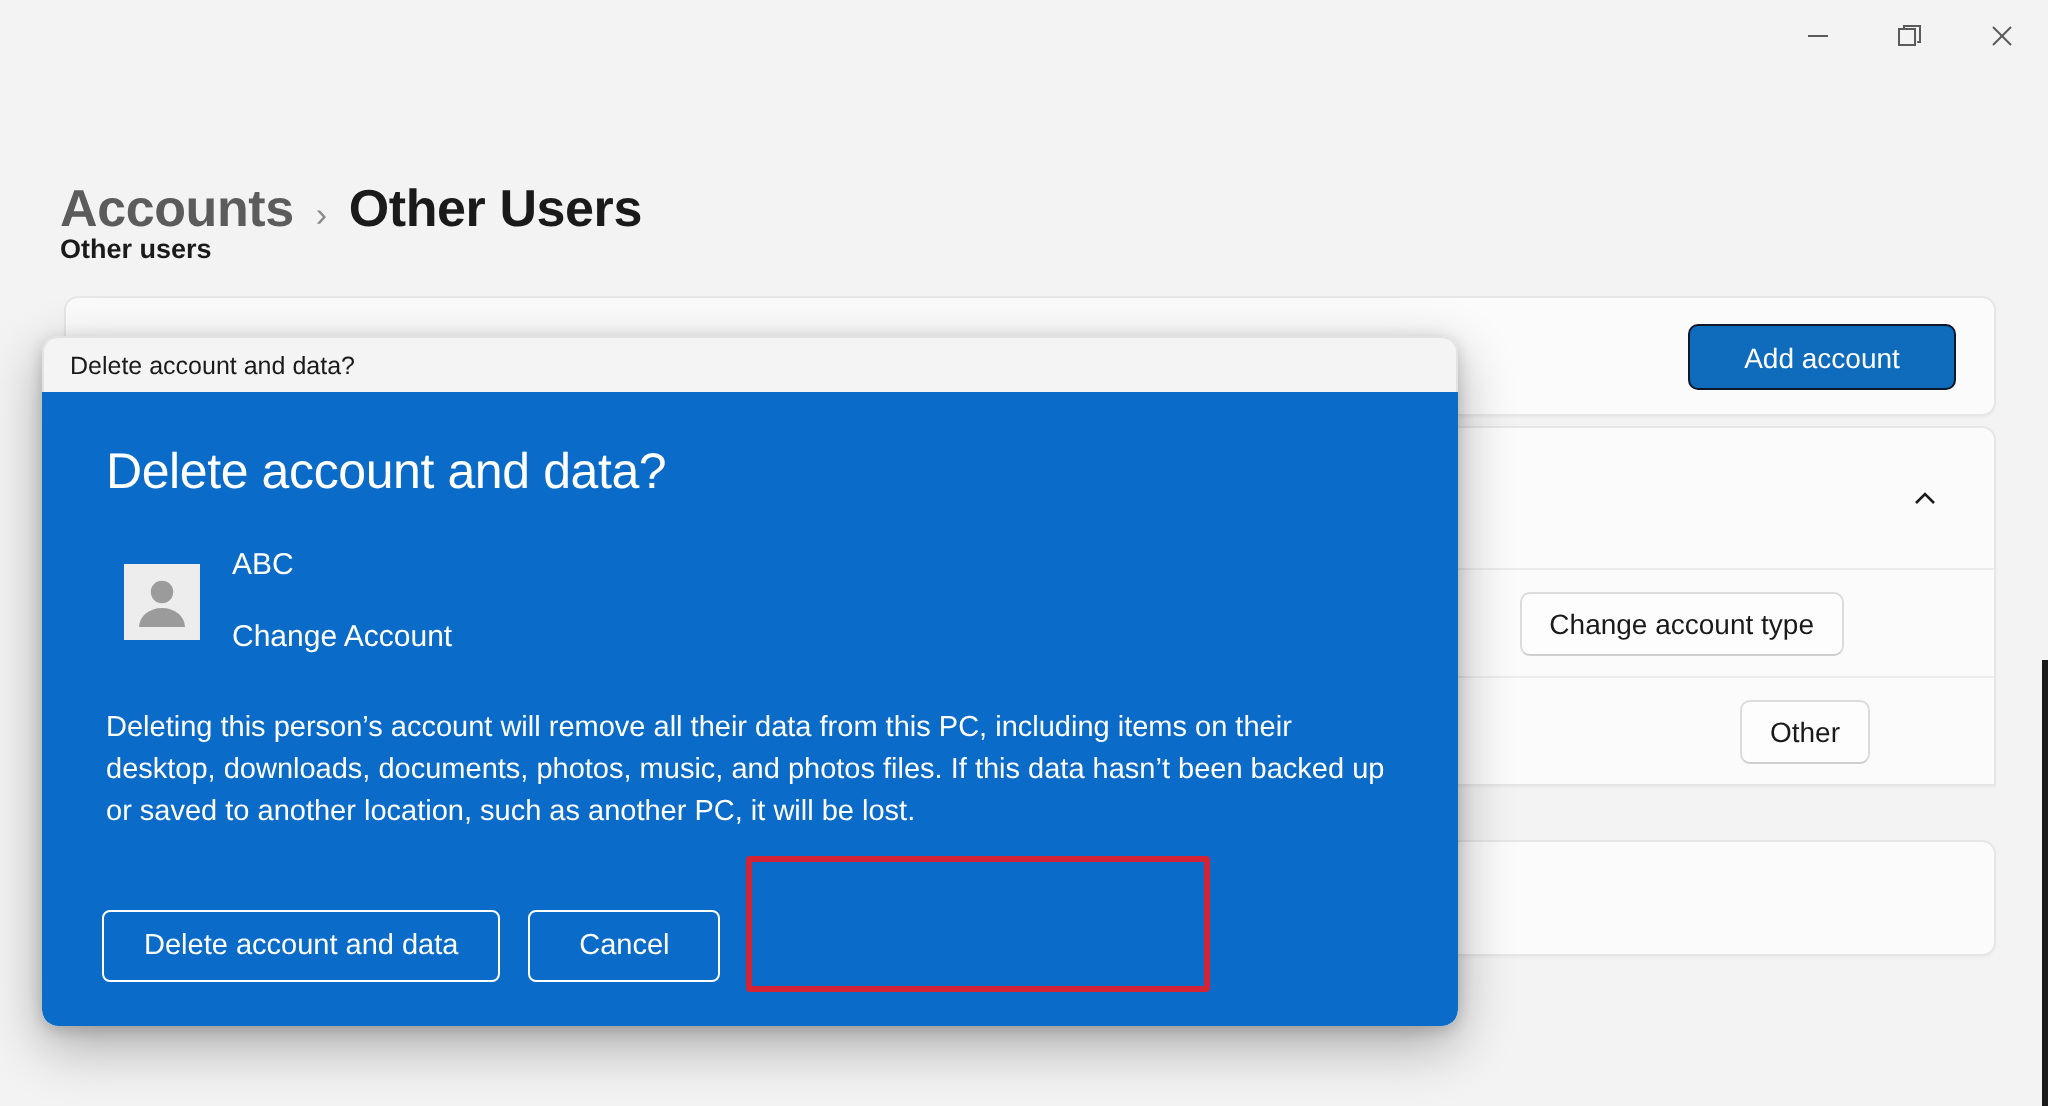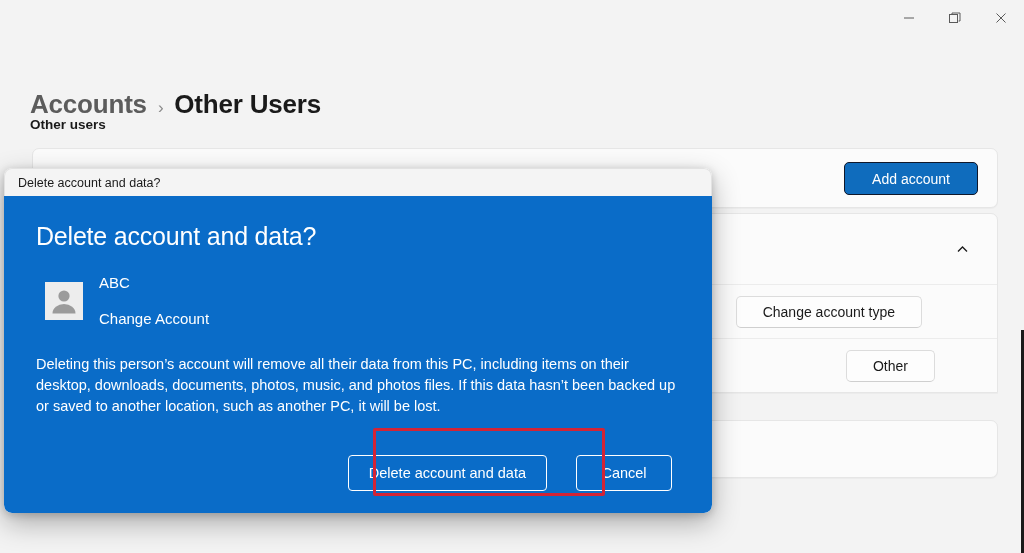--- a/index.html
+++ b/index.html
@@ -127,21 +127,21 @@
     padding-right: 26px;
   }
   .btn-standard {
     background: #fdfdfd;
     border: 1px solid #dcdcdc;
     border-bottom-color: #cfcfcf;
     border-radius: 5px;
     color: #1a1a1a;
     font-size: 14px;
     font-family: "Liberation Sans", sans-serif;
-    padding: 7px 26px;
+    padding: 7px 14px;
     height: 32px;
     box-sizing: border-box;
     line-height: 16px;
   }
   .row-change  { padding-right: 75px; }
   .row-remove  { padding-right: 62px; }
 
   .card-bottom {
     margin-top: 27px;
     height: 58px;
@@ -153,21 +153,21 @@
     top: 330px;
     right: 0;
     width: 3px;
     height: 223px;
     background: #1a1a1a;
   }
 
   
   .dialog {
     position: absolute;
-    left: 4px;
+    left: 21px;
     top: 168px;
     width: 708px;
     border-radius: 8px;
     overflow: hidden;
     box-shadow: 0 10px 28px rgba(0,0,0,0.30), 0 2px 8px rgba(0,0,0,0.18);
   }
   .dialog-titlebar {
     height: 28px;
     background: #f4f4f4;
     border: 1px solid #e2e2e2;
@@ -222,23 +222,22 @@
 
   .dialog-text {
     font-size: 14.5px;
     line-height: 21px;
     margin: 0 6px 0 2px;
     color: #ffffff;
   }
 
   .dialog-actions {
     display: flex;
-    justify-content: flex-end;
-    align-items: center;
-    gap: 29px;
+    align-items: center;
+    gap: 14px;
     margin-top: 38px;
     padding-right: 10px;
   }
   .dlg-btn {
     background: transparent;
     border: 1.5px solid #ffffff;
     border-radius: 4px;
     color: #ffffff;
     font-family: "Liberation Sans", sans-serif;
     font-size: 14.5px;

